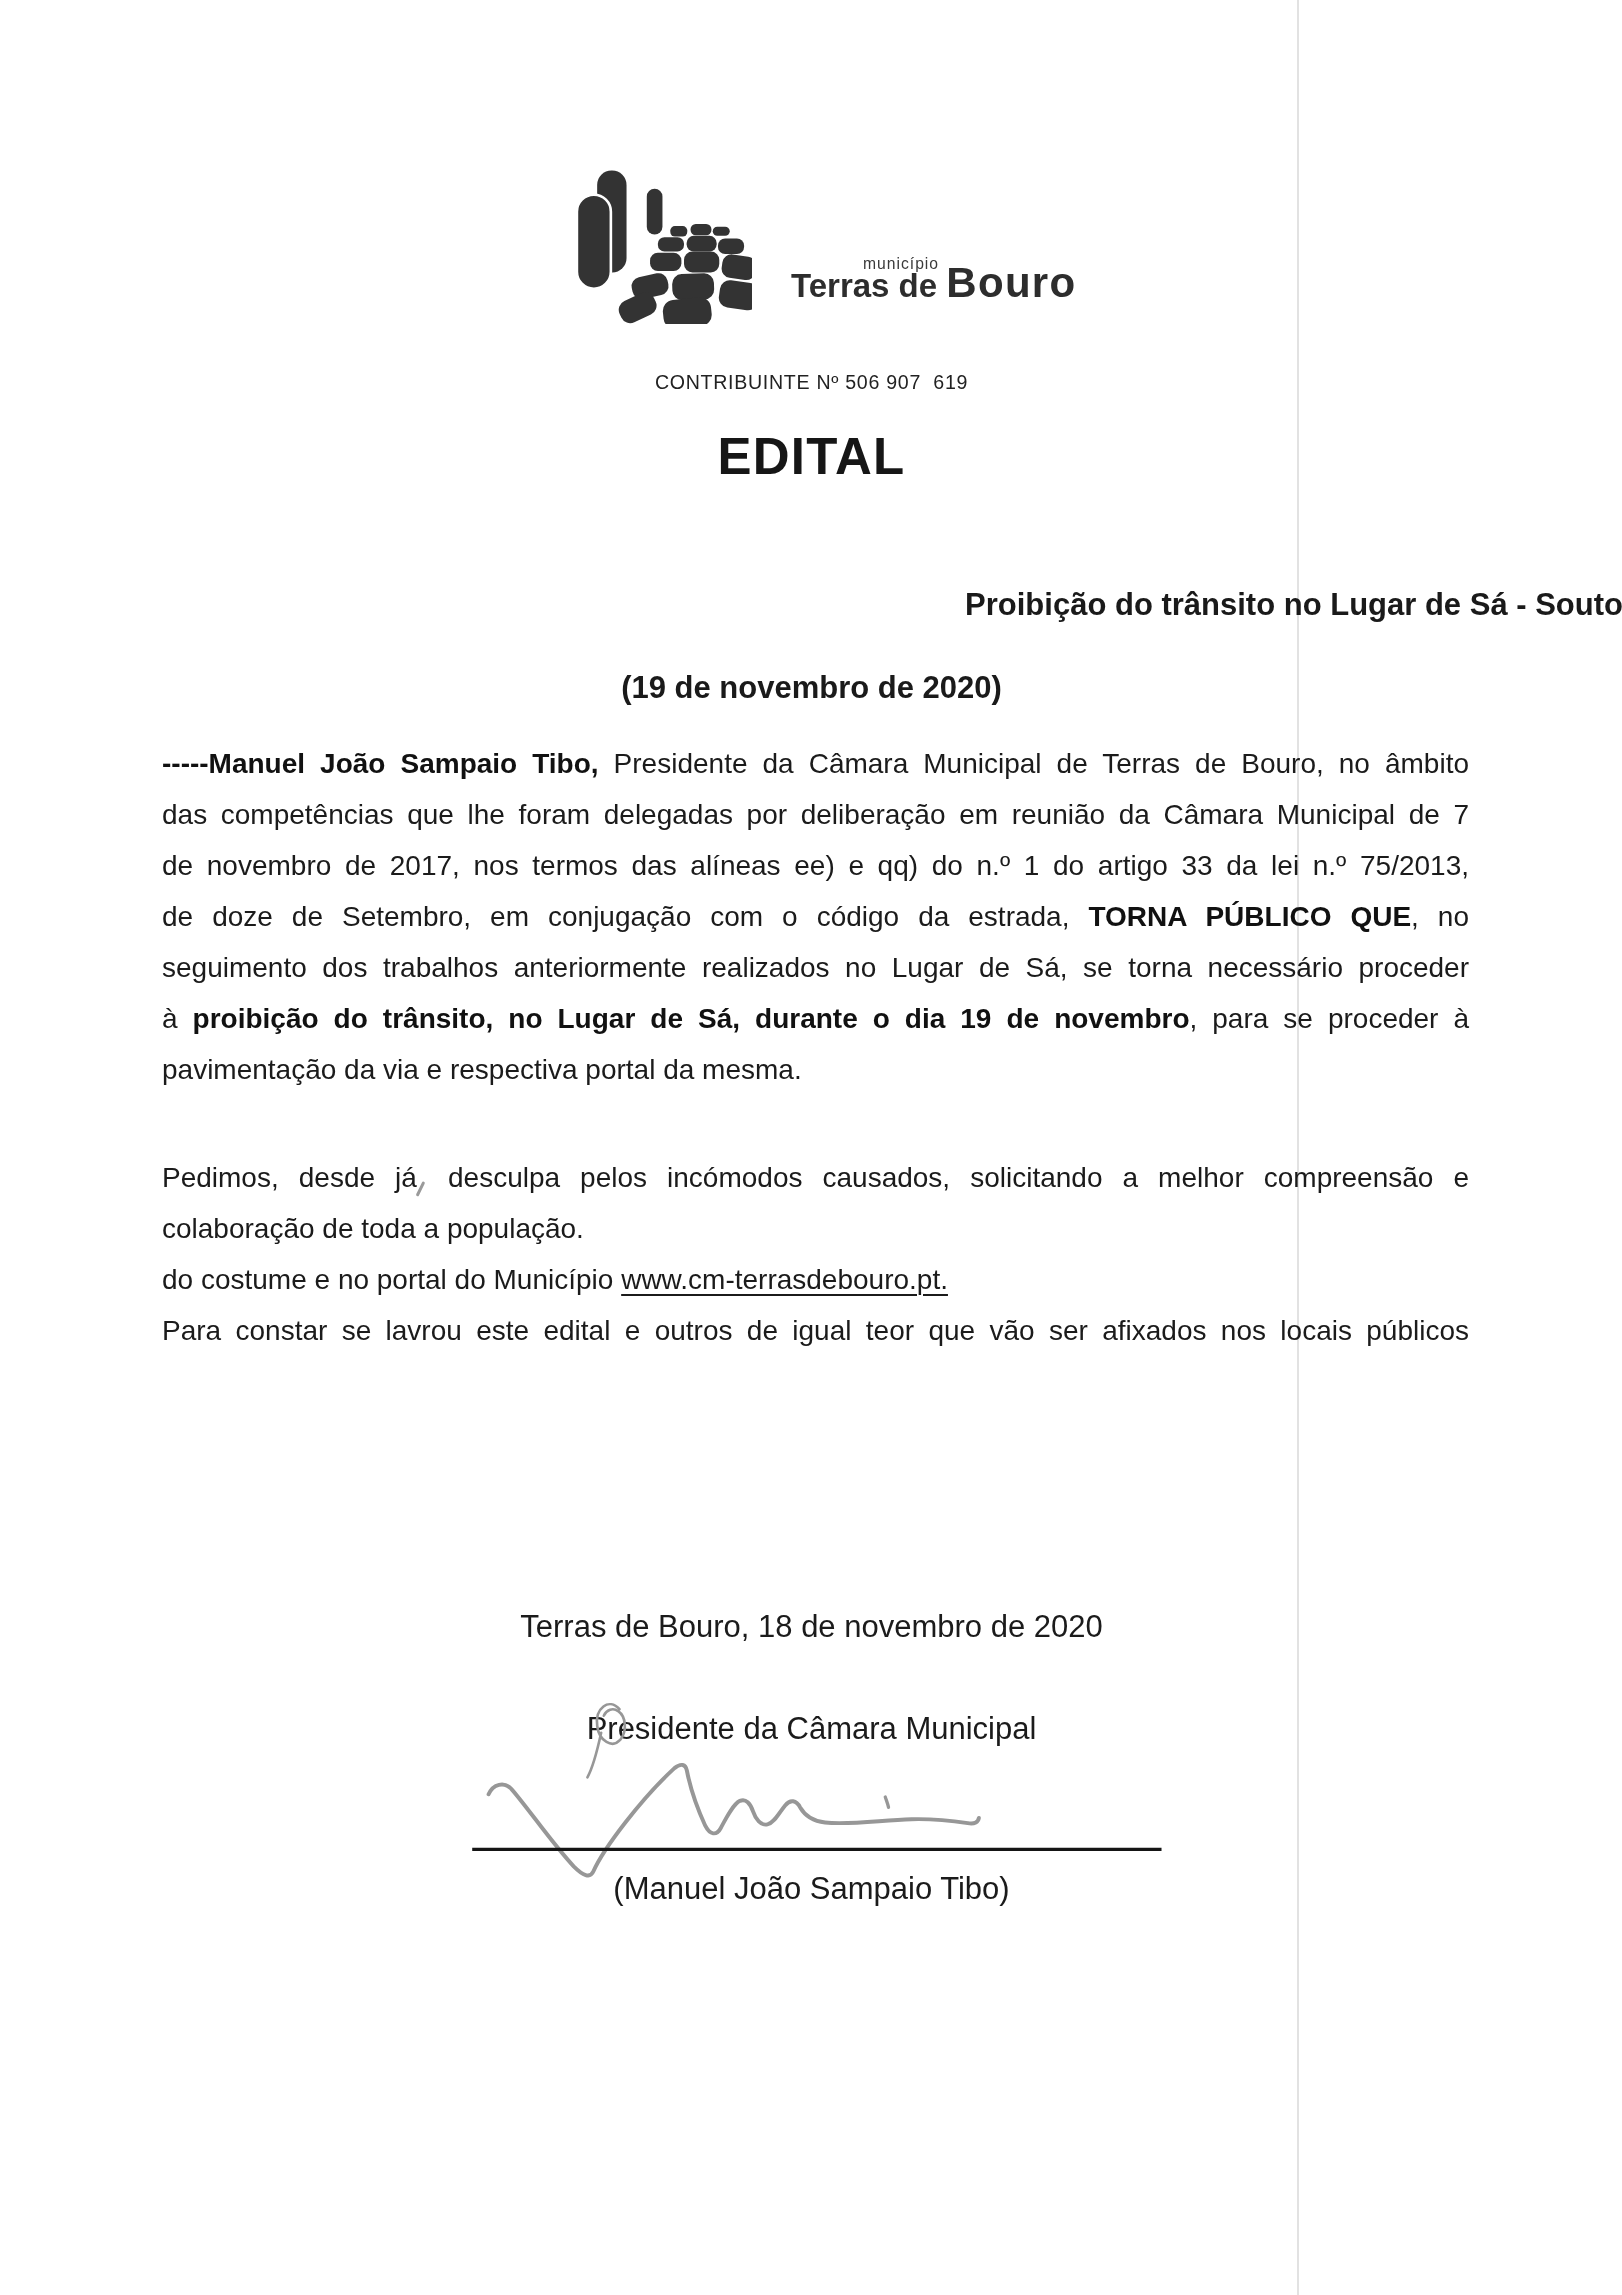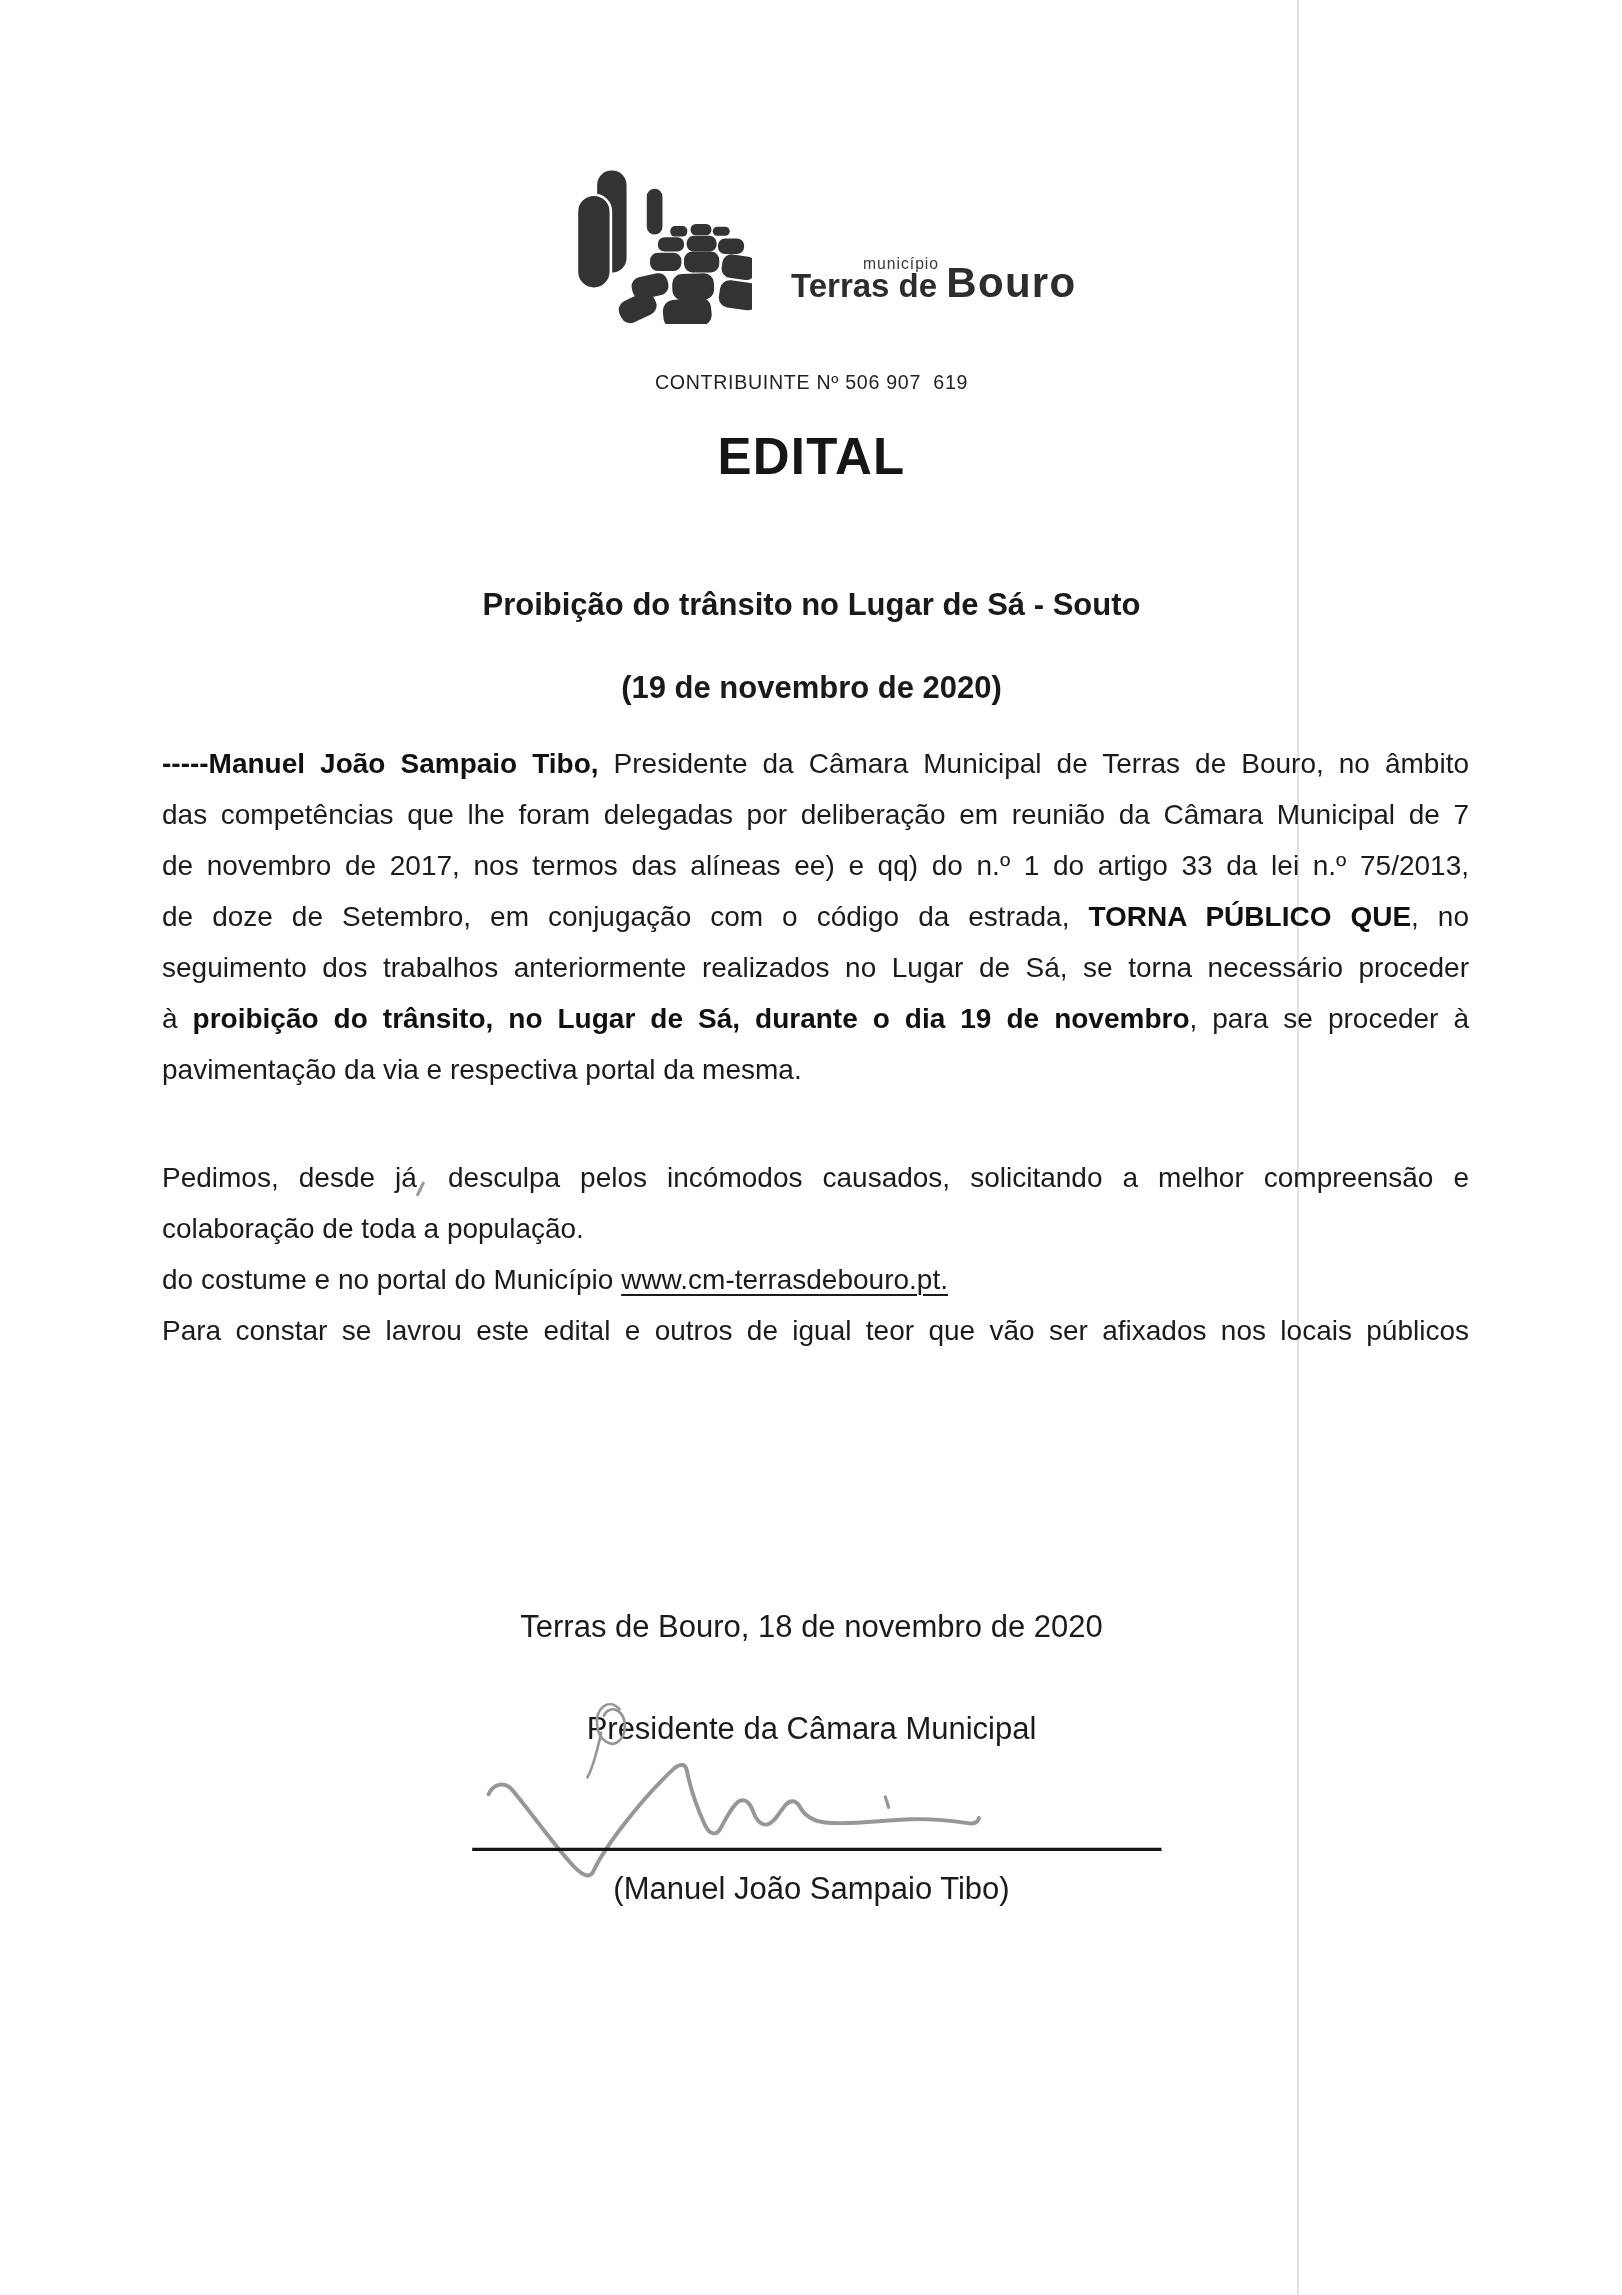--- a/index.html
+++ b/index.html
@@ -75,21 +75,21 @@
   }
   .subject1, .subject2 {
     position: absolute;
     left: 0; width: 1623px;
     text-align: center;
     font-size: 31px;
     line-height: 37px;
     font-weight: bold;
     color: #1a1a1a;
   }
-  .subject1 { top: 586px; }
+  .subject1 { top: 586px; text-align: right; }
   .subject2 { top: 669px; }
 
   
   .bodytext {
     position: absolute;
     left: 162px; top: 738px;
     width: 1307px;
     font-size: 28px;
     line-height: 51px;
     color: #1b1b1b;

